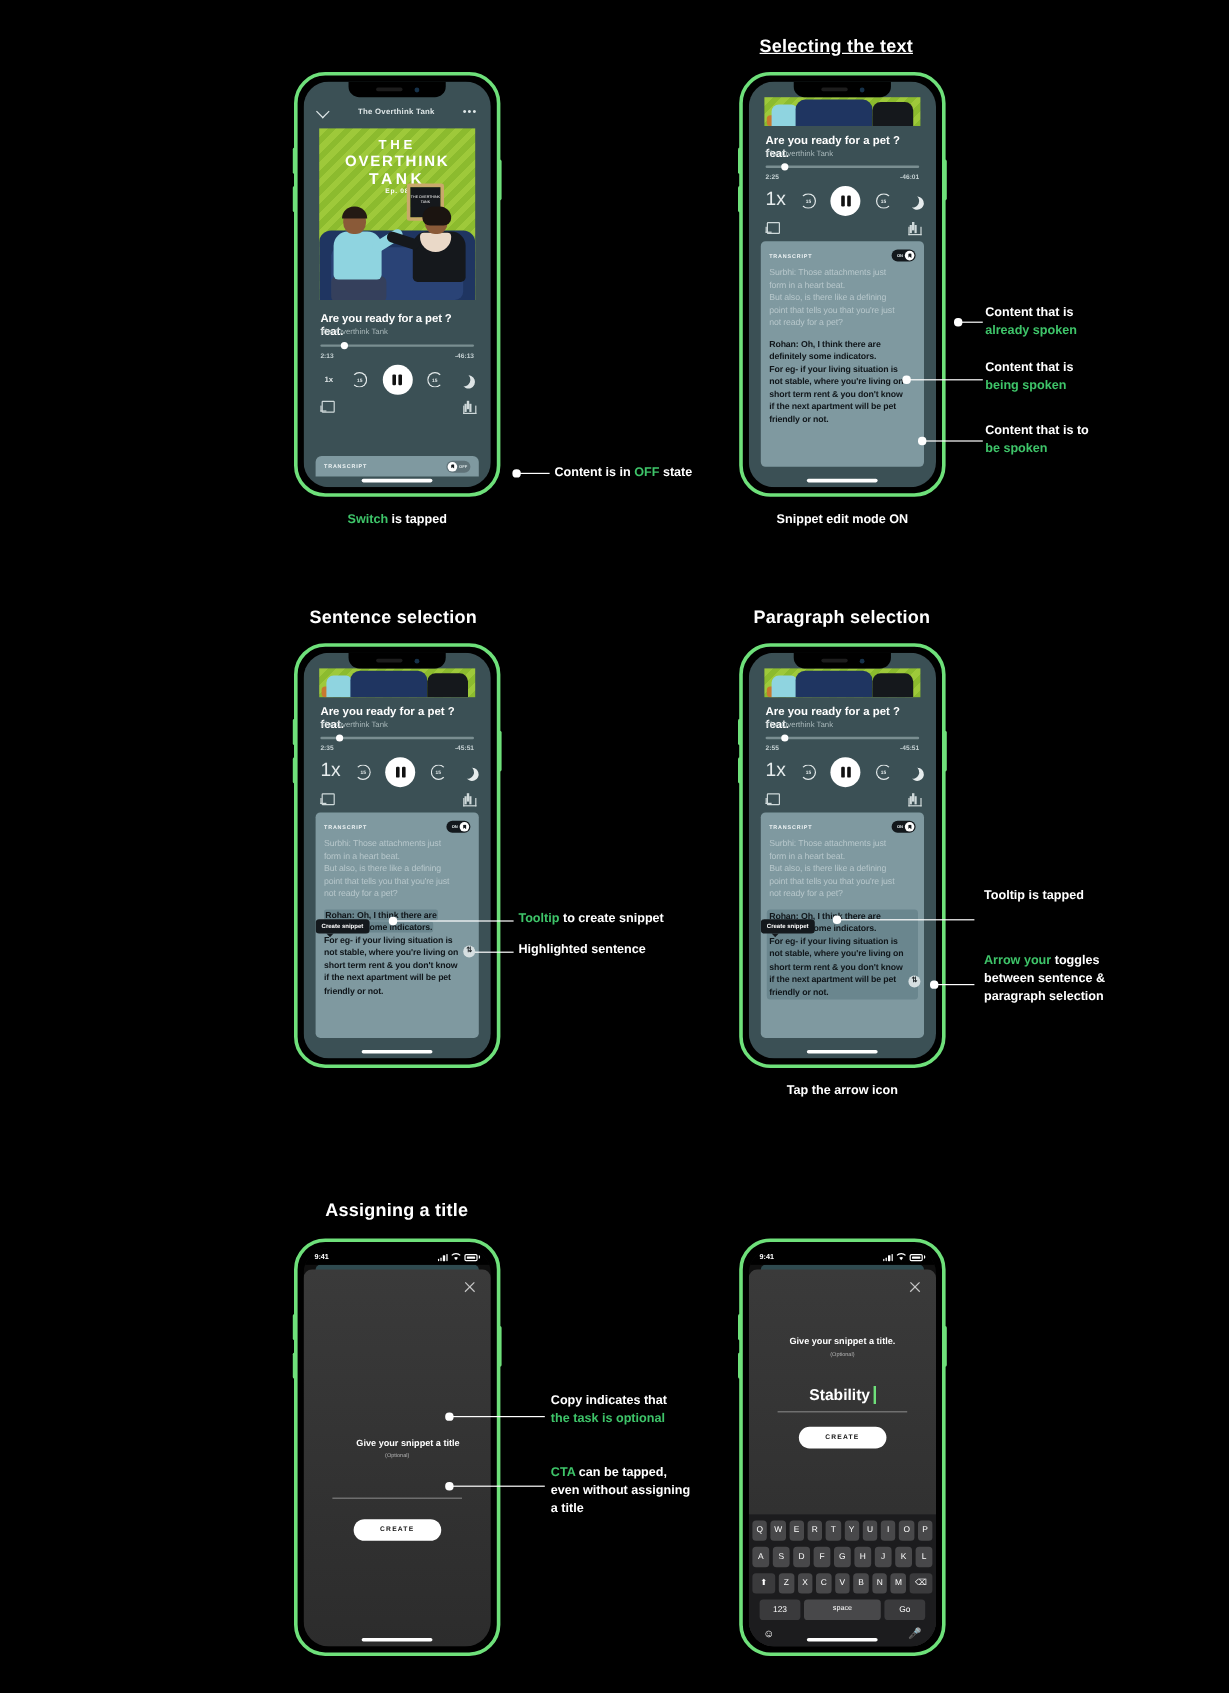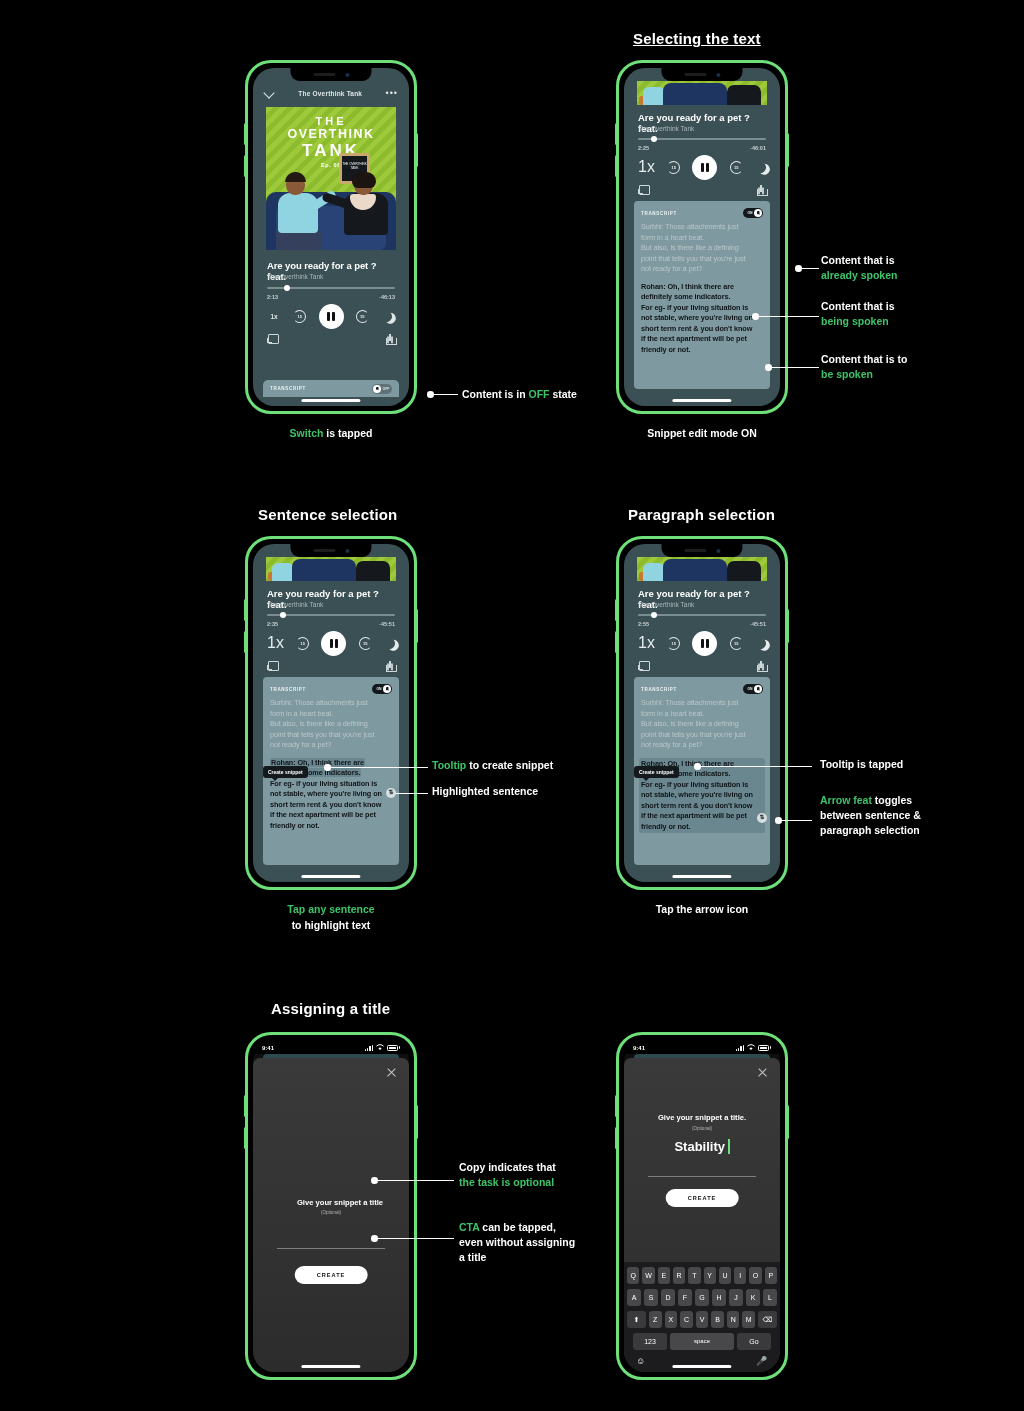--- a/index.html
+++ b/index.html
@@ -92,21 +92,21 @@
   
   .art {
     position:absolute; left:13px; right:13px; top:39px; height:143px;
     background:
       repeating-linear-gradient(135deg,#9ec93a 0 5px,#8cbb2e 5px 10px);
     overflow:hidden;
   }
   .art-title { position:absolute; top:8px; left:0; right:0; text-align:center; color:#fff; }
   .art-l1 { font-size:11px; font-weight:bold; letter-spacing:3px; }
   .art-l2 { font-size:12.5px; font-weight:bold; letter-spacing:1.5px; }
-  .art-l3 { font-size:17px; font-weight:bold; letter-spacing:3px; }
+  .art-l3 { font-size:13px; font-weight:bold; letter-spacing:3px; }
   .art-ep { font-size:5.5px; font-weight:bold; letter-spacing:.6px; margin-top:1px;}
   .art-sign {
     position:absolute; top:46px; right:26px; width:31px; height:31px;
     background:#c9a96b; border:3px solid #c9a96b; border-radius:2px;
   }
   .art-sign i { display:block; width:100%; height:100%; background:#15181c;
     color:#fff; font-size:3px; font-style:normal; text-align:center; padding-top:6px; line-height:4px;}
   .couch { position:absolute; bottom:0; left:0; right:0; height:58px; background:#1f3561; border-radius:10px 10px 0 0;}
   .couch::after{content:"";position:absolute;left:8%;right:8%;top:14px;bottom:0;background:#2a4376;border-radius:7px;}
   .pers { position:absolute; bottom:0; }
@@ -520,24 +520,20 @@
   <div class="dot" style="left:324px;top:764px;"></div>
   <div class="lead" style="left:330px;top:767px;width:98px;"></div>
   <div class="ann" style="left:432px;top:758px;">
     <span class="g">Tooltip</span><span> to create snippet</span>
   </div>
 
   <div class="dot" style="left:387px;top:790px;"></div>
   <div class="lead" style="left:393px;top:793px;width:35px;"></div>
   <div class="ann g" style="left:432px;top:784px;">Highlighted sentence</div>
 
-  <div class="caption" style="left:231px;top:901px;width:200px;">
-    <div class="g">Tap any sentence</div>
-    <div>to highlight text</div>
-  </div>
 
   <div class="phone" style="left:616px;top:536px;width:172px;height:354px;">
     <div class="side-btn"></div>
     <div class="screen">
       <div class="tscreen">
         <div class="notch">
           <div class="speaker"></div>
           <div class="camera"></div>
         </div>
         <div class="art-strip">
@@ -600,26 +596,26 @@
           <div class="tooltip" style="left:0px;top:89px;">Create snippet</div>
           <div class="arrow-toggle" style="right:3px;top:136px;">⇅</div>
         </div>
         <div class="home-ind"></div>
       </div>
     </div>
   </div>
 
   <div class="dot" style="left:694px;top:763px;"></div>
   <div class="lead" style="left:700px;top:766px;width:112px;"></div>
-  <div class="ann g" style="left:820px;top:757px;text-align:right;">Tooltip is tapped</div>
+  <div class="ann g" style="left:820px;top:739px;text-align:right;">Tooltip is tapped</div>
 
   <div class="dot" style="left:775px;top:817px;"></div>
   <div class="lead" style="left:781px;top:820px;width:31px;"></div>
   <div class="ann" style="left:820px;top:793px;">
-    <div><span class="g">Arrow feat</span><span> toggles</span></div>
+    <div><span class="g">Arrow your</span><span> toggles</span></div>
     <div>between sentence &amp;</div>
     <div>paragraph selection</div>
   </div>
 
   <div class="caption g" style="left:602px;top:901px;width:200px;">Tap the arrow icon</div>
 
   <div class="phone" style="left:245px;top:1032px;width:172px;height:348px;">
     <div class="side-btn"></div>
     <div class="screen">
       <div class="modal">
@@ -699,21 +695,21 @@
         </div>
         <div class="notch">
           <div class="speaker"></div>
           <div class="camera"></div>
         </div>
         <div class="teal"></div>
         <div class="sheet">
           <div class="close-x"></div>
           <div class="mtitle" style="top:55px;">Give your snippet a title.</div>
           <div class="mopt" style="top:68px;">(Optional)</div>
-          <div class="mvalue" style="top:81px;"><span>Stability</span><span class="caret"></span></div>
+          <div class="mvalue" style="top:97px;"><span>Stability</span><span class="caret"></span></div>
           <div class="mfield" style="top:118px;"></div>
           <div class="cta" style="top:131px;">CREATE</div>
 
           <div class="kb">
             <div class="kb-row">
               <div class="key">Q</div>
               <div class="key">W</div>
               <div class="key">E</div>
               <div class="key">R</div>
               <div class="key">T</div>

